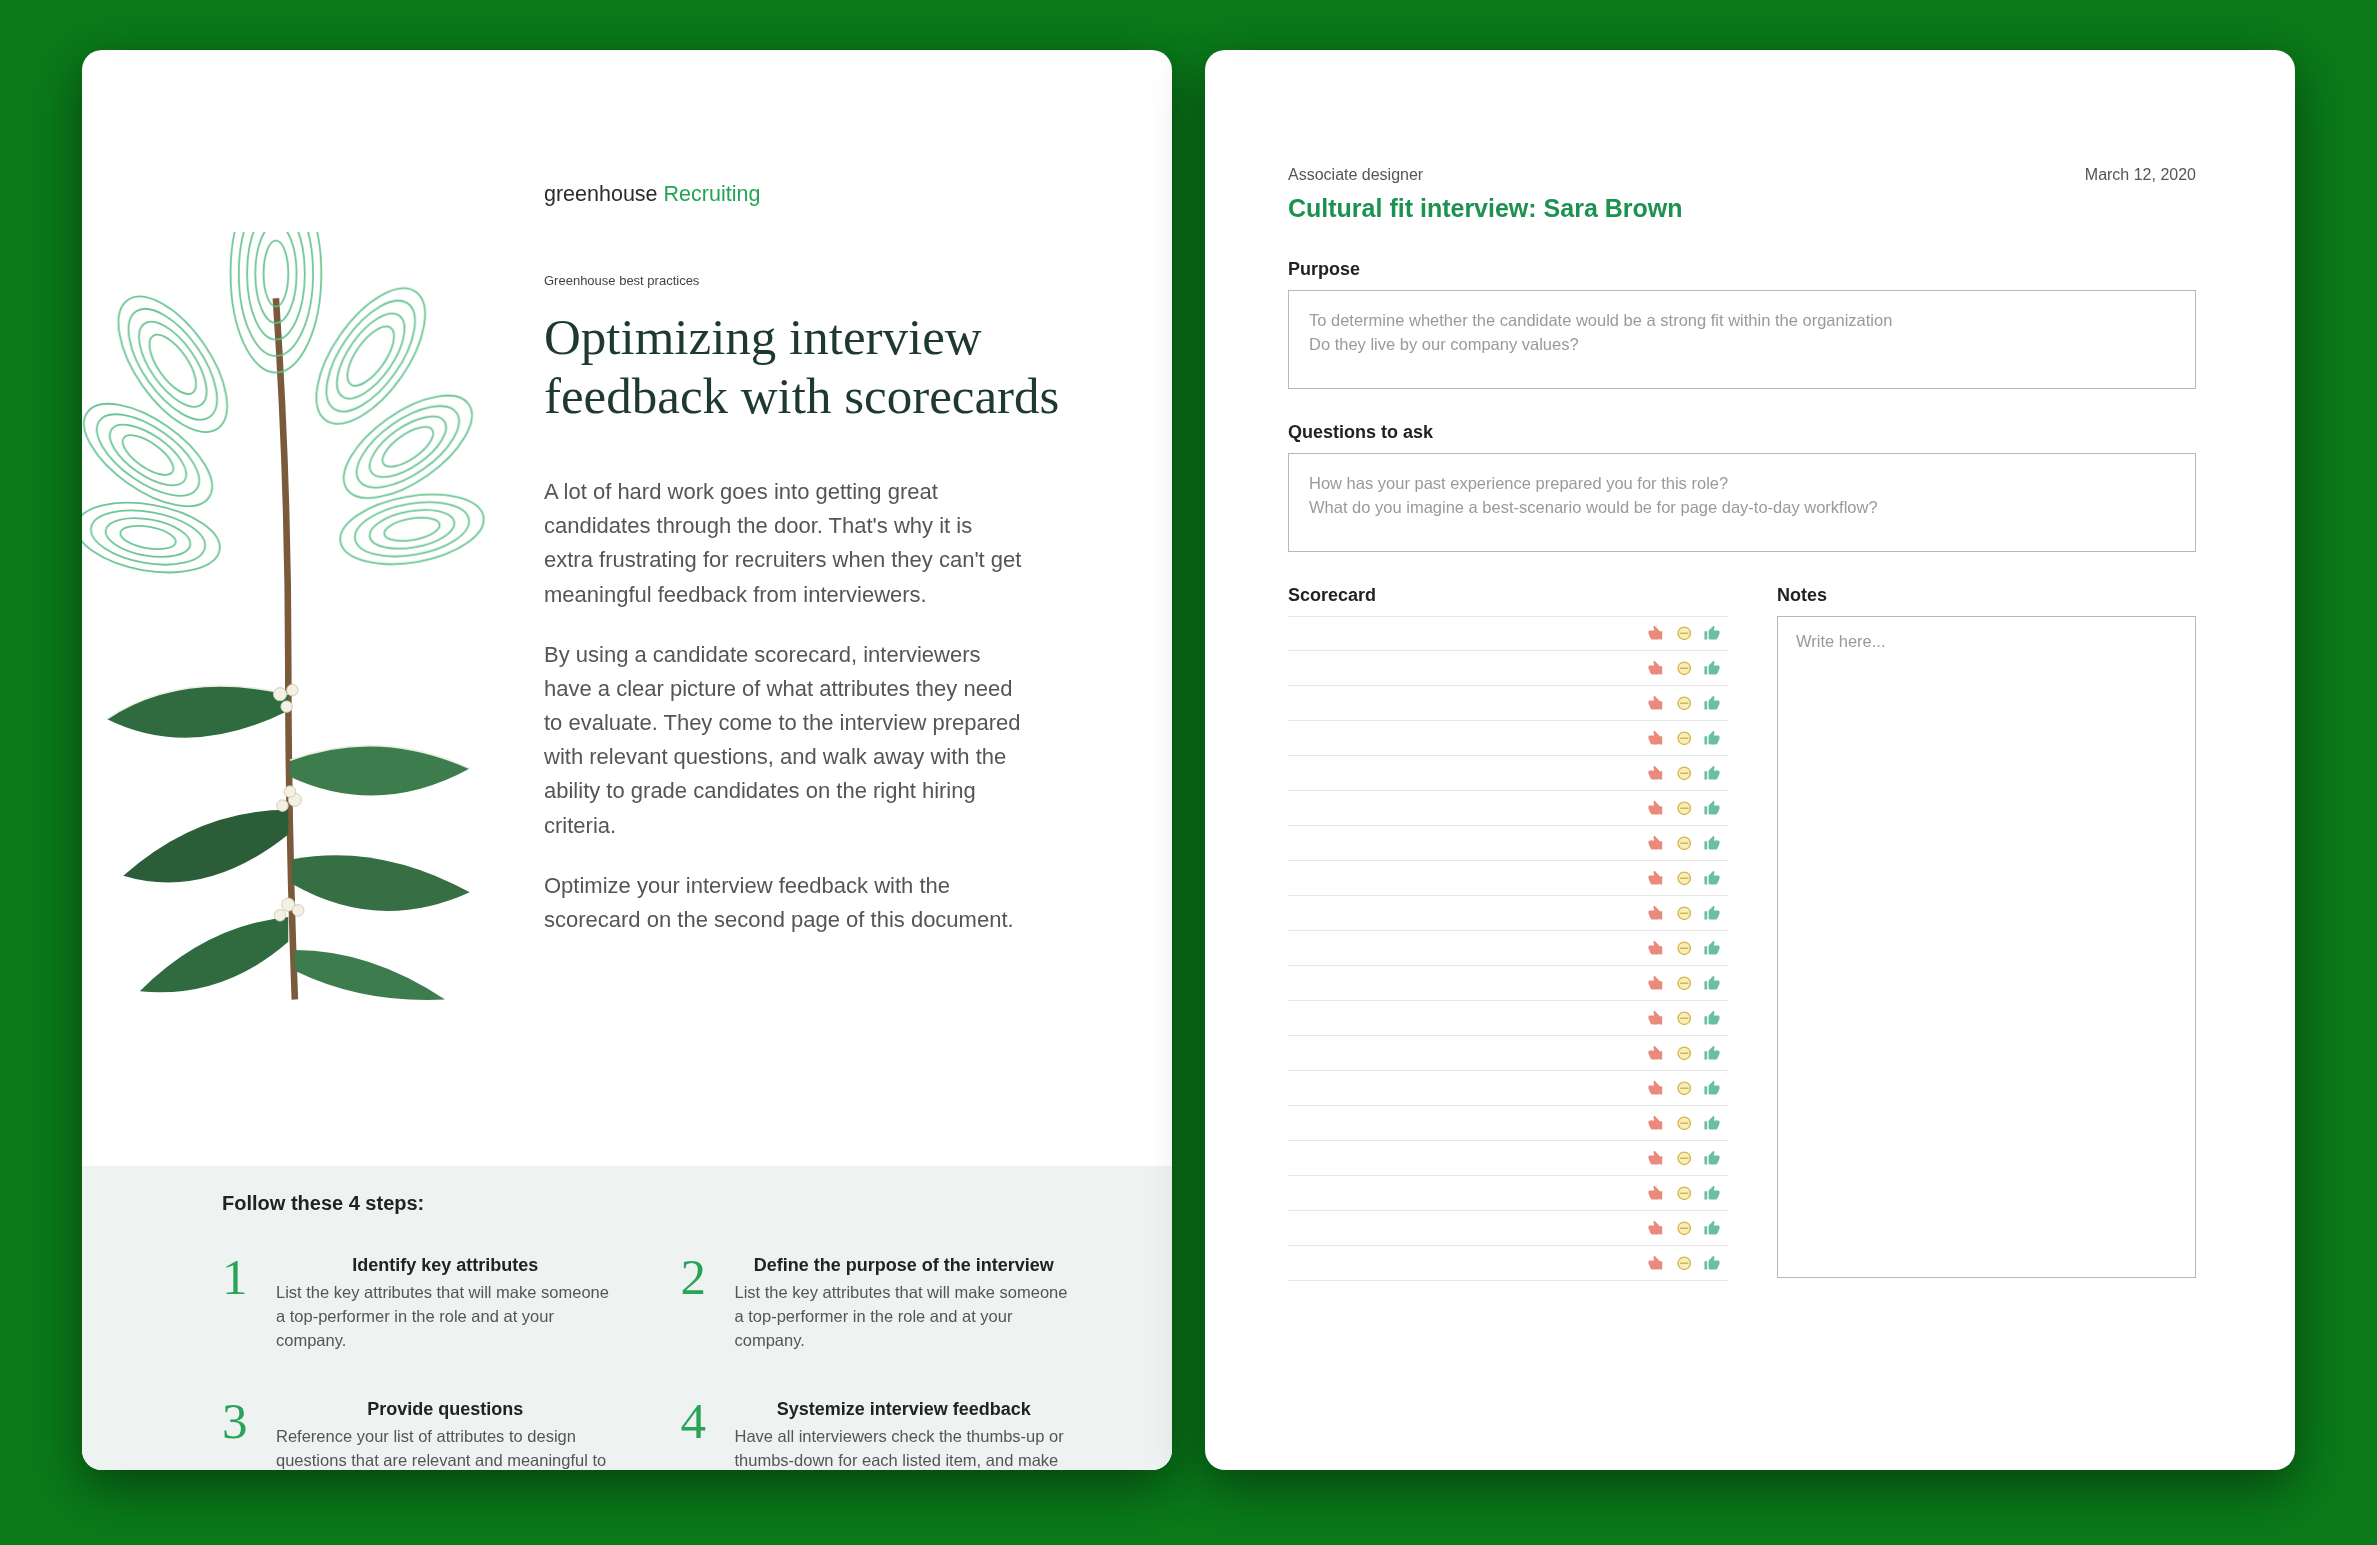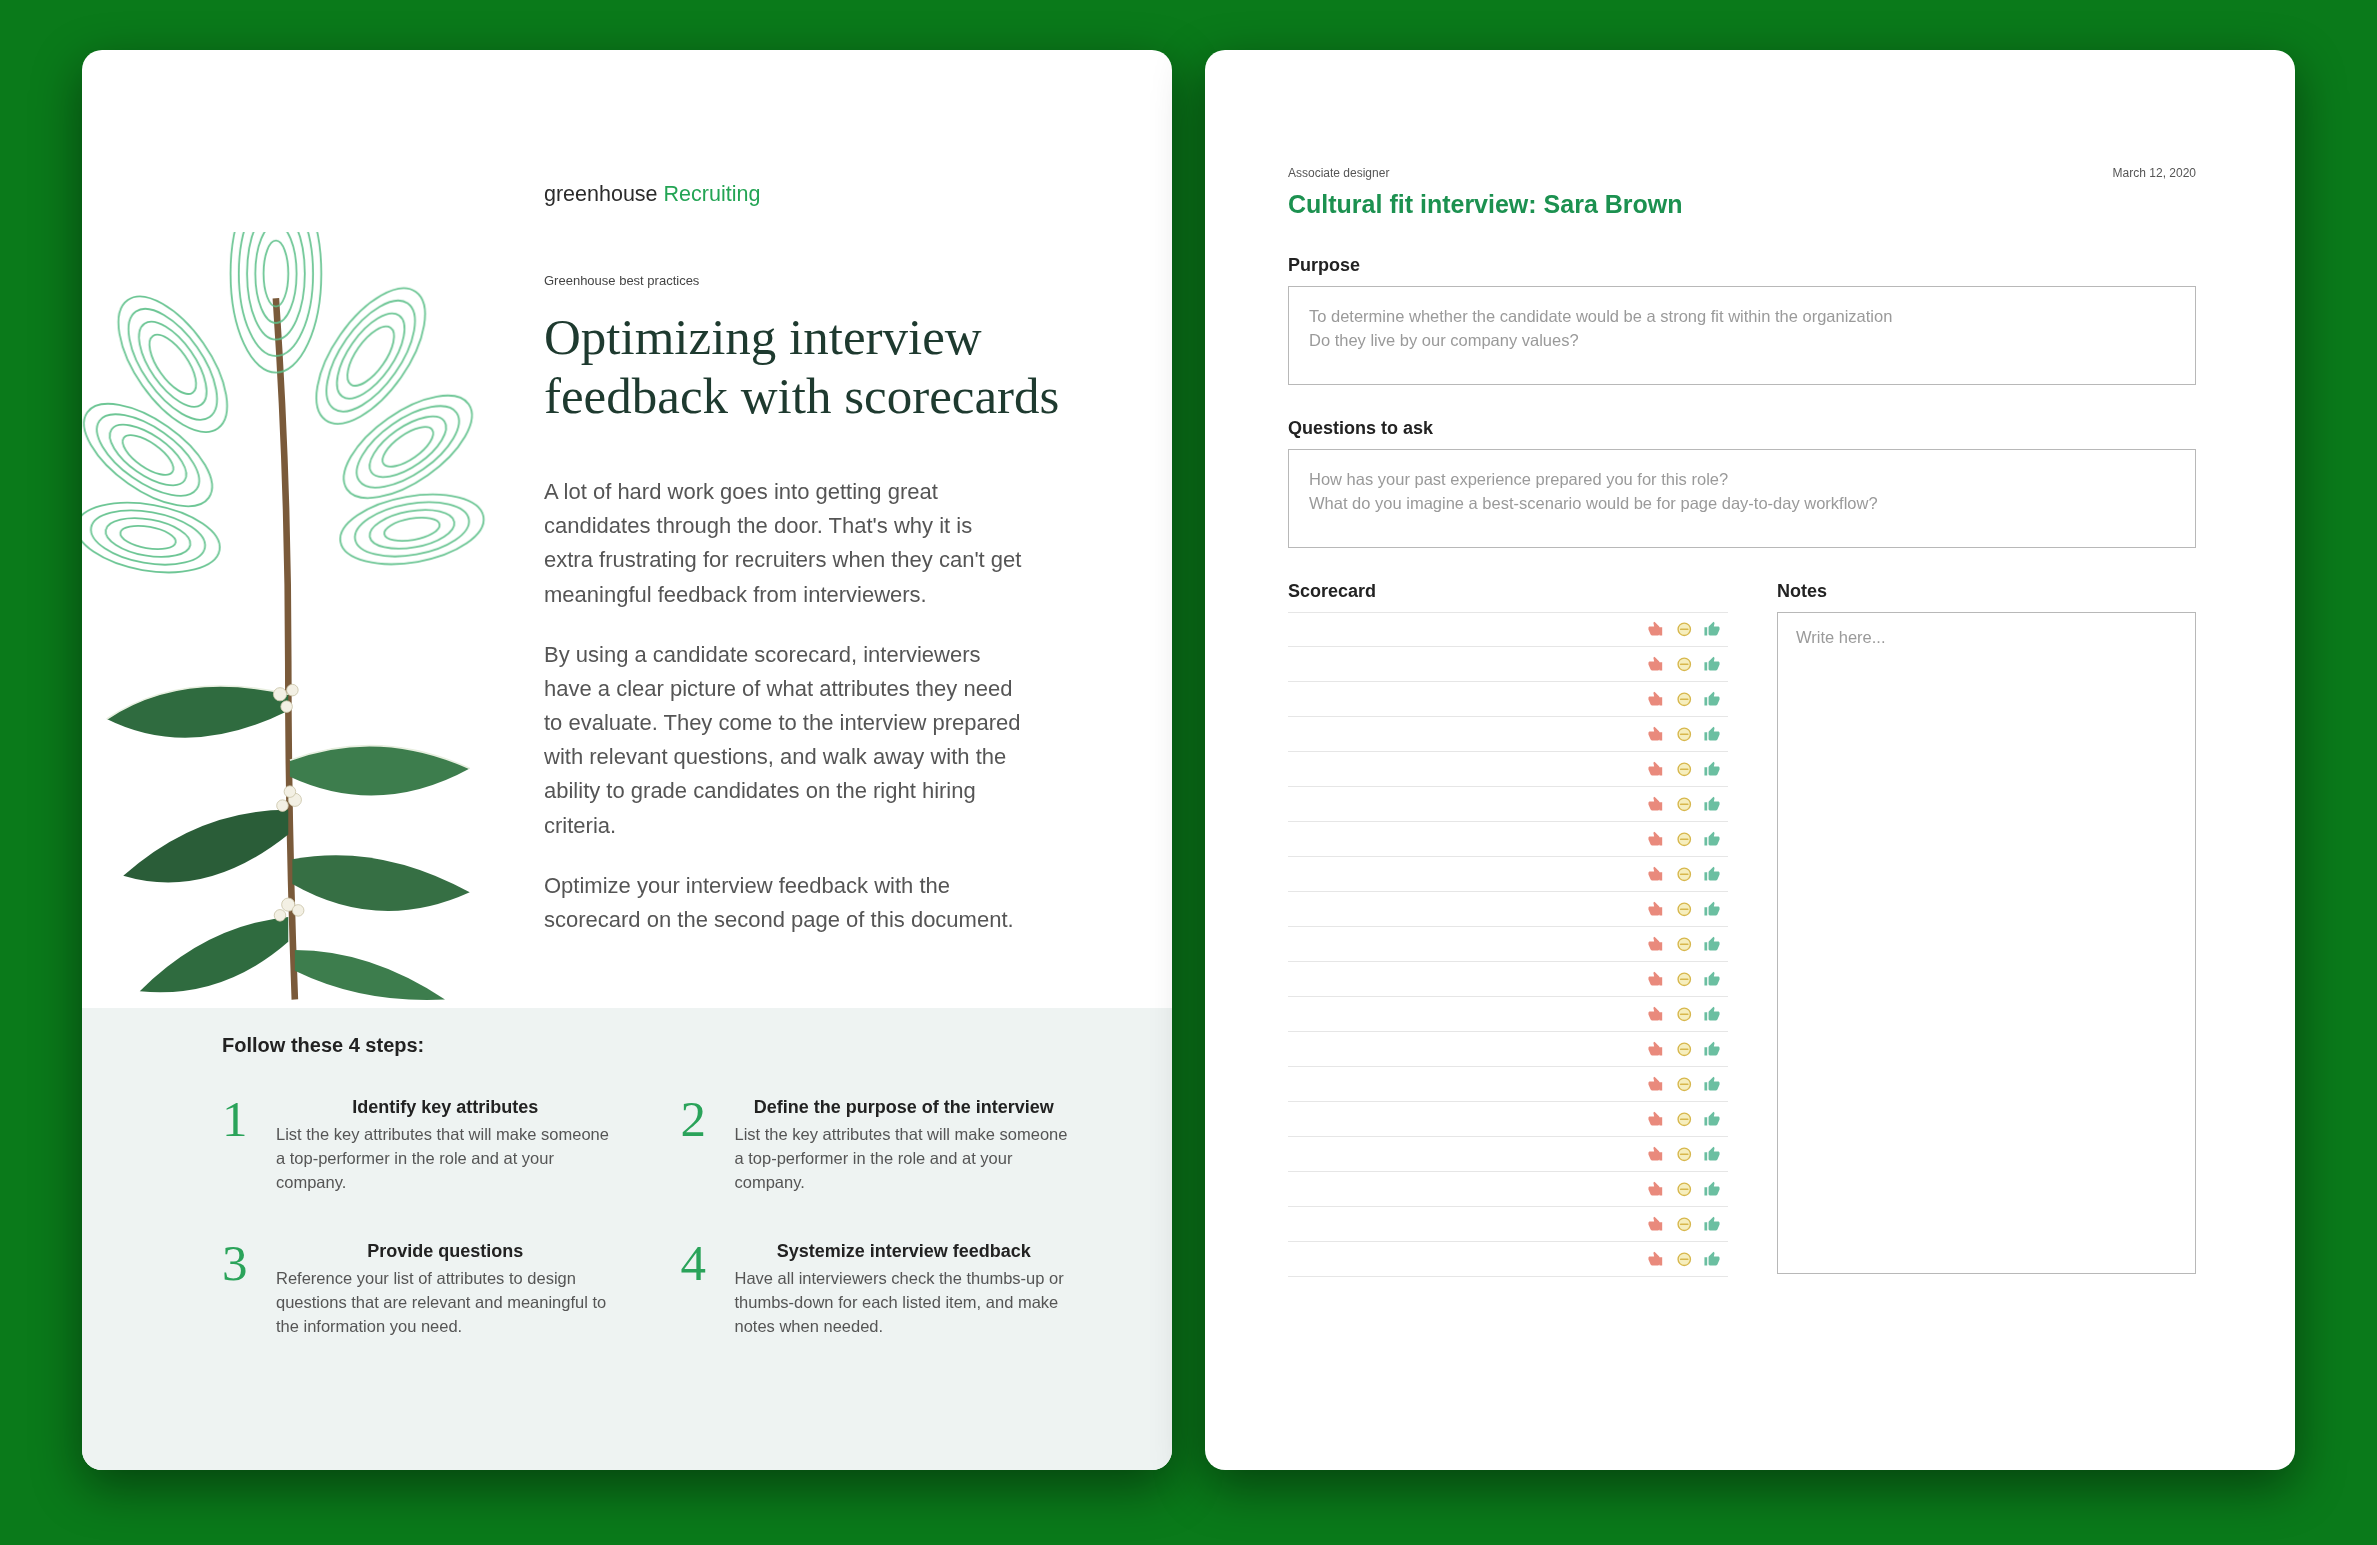--- a/index.html
+++ b/index.html
@@ -20,21 +20,21 @@
     border-radius: 20px;
     box-shadow: 0 16.5px 50px rgba(0,0,0,0.45);
     position: relative;
     overflow: hidden;
   }
 
   
   .left-top {
     position: relative;
     padding: 132px 99px 34px 462px;
-    height: 958px;
+    height: 1116px;
   }
   .plant-wrap {
     position: absolute;
     left: 0;
     top: 182px;
     width: 429px;
     height: 776px;
     overflow: visible;
   }
   .logo {
@@ -97,21 +97,21 @@
   .step-body .st { font-weight: 700; font-size: 18px; color: #222; margin-bottom: 5px; text-align: center; }
   .step-body .sd { font-size: 16.5px; line-height: 1.45; color: #555; }
 
   
   .right-inner {
     padding: 116px 99px 66px 83px;
   }
   .rtop {
     display: flex;
     justify-content: space-between;
-    font-size: 12px;
+    font-size: 16px;
     color: #555;
     margin-bottom: 10px;
   }
   .itv-title {
     font-size: 25px;
     font-weight: 700;
     color: #1c9150;
     margin-bottom: 36px;
   }
   .sec-label {

